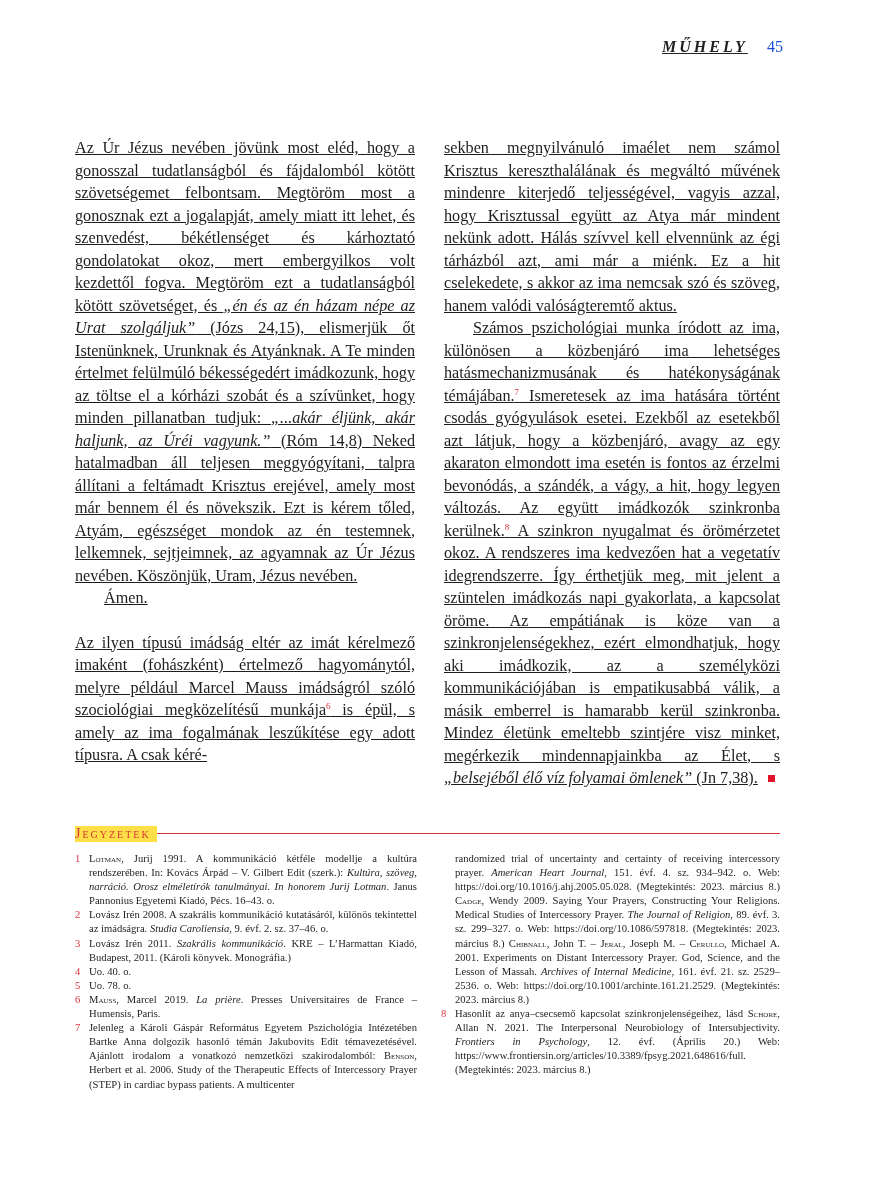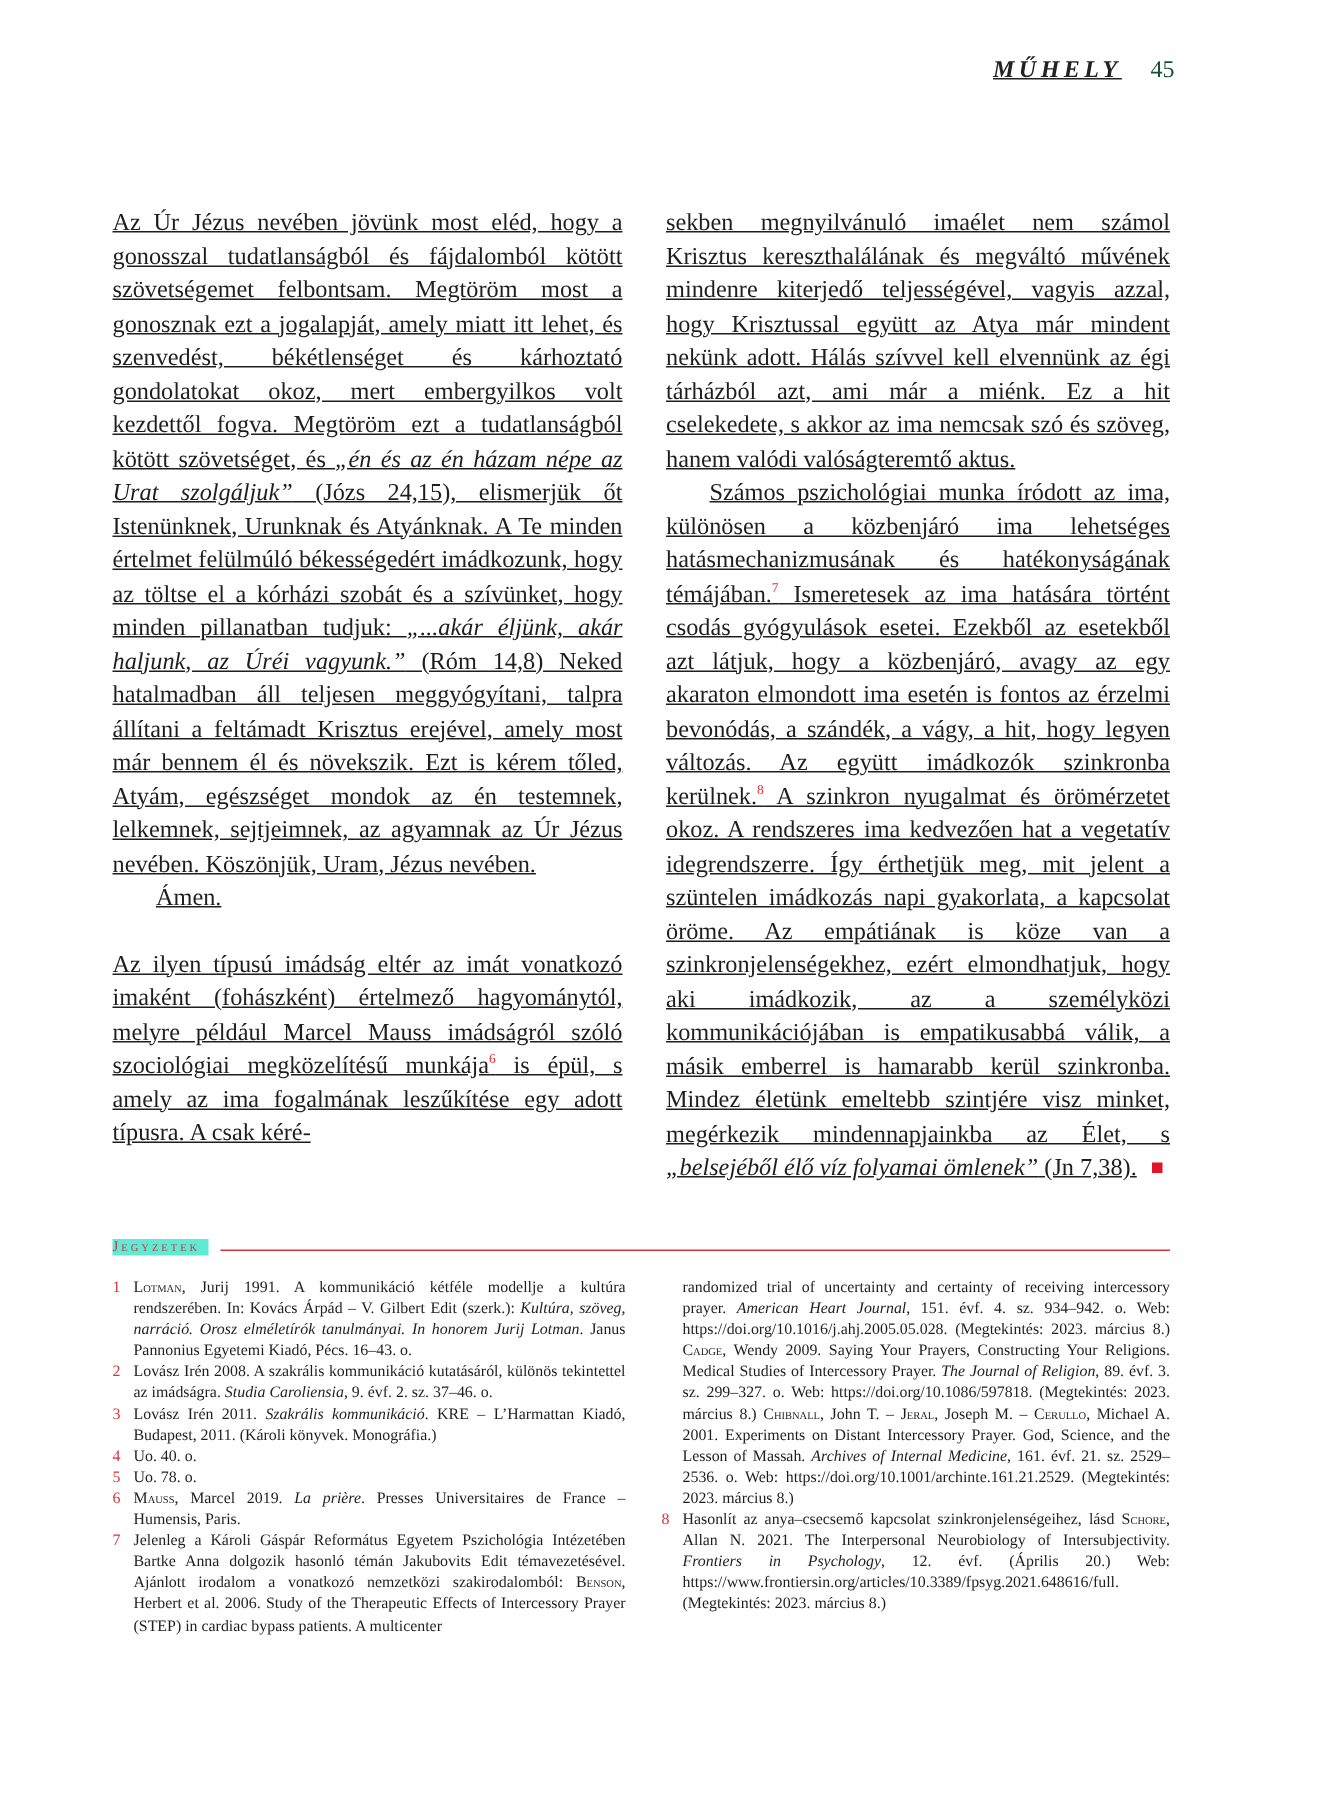--- a/index.html
+++ b/index.html
@@ -1,37 +1,37 @@
 <!DOCTYPE html>
 <html><head>
 <meta charset="utf-8">
 <style>
   html, body { margin:0; padding:0; background:#ffffff; }
   body { width:880px; height:1200px; position:relative; overflow:hidden; color:#1e1e1e;
          font-family:"DejaVu Serif", "Liberation Serif", serif; }
   .running-head { position:absolute; top:38px; left:0; width:880px; height:24px; }
   .rh-section { position:absolute; left:662px; top:0; font-family:"Liberation Serif", serif;
                 font-style:italic; font-weight:bold; font-size:16px; letter-spacing:3px; color:#222;text-decoration:underline; }
-  .rh-page { position:absolute; left:767px; top:0; font-family:"Liberation Serif", serif; font-size:16px; color:#14532d; }
+  .rh-page { position:absolute; left:767px; top:0; font-family:"Liberation Serif", serif; font-size:16px; color:#1d4ed8; }
 
   .col { position:absolute; top:137px; width:340px; font-family:"Liberation Serif", serif;
          font-size:16.2px; line-height:22.5px; text-align:justify; hyphens:manual; }
   .col-left { left:75px; }
   .col-right { left:444px; width:336px; }
   .col p { margin:0;text-decoration:underline; }
   .heading { font-family:"DejaVu Sans", sans-serif; font-weight:bold; font-size:15px; line-height:22.5px; margin:0; }
   .indent { text-indent:29px; }
   .gap { height:22px; }
   em { font-style:italic; }
   sup.fn { color:#e0313a; font-size:9px; vertical-align:super; line-height:0; }
   .end-mark { display:inline-block; width:7px; height:7px; background:#e0152b; margin-left:10px; vertical-align:1px; }
 
   .notes-head { position:absolute; top:826px; left:75px; width:705px; height:14px; }
-  .notes-label { position:absolute; left:0; top:0; font-family:"Liberation Serif", serif; font-size:10px;
-                 letter-spacing:2px; color:#d6333c; font-variant:small-caps; background:#5eead4; padding-right:6px; }
+  .notes-label { position:absolute; left:0; top:0; font-family:"Liberation Serif", serif; font-size:14px;
+                 letter-spacing:2px; color:#d6333c; font-variant:small-caps; background:#fde047; padding-right:6px; }
   .notes-rule { position:absolute; left:72px; right:0; top:7px; height:1px; background:#d6333c; }
 
   .notes { position:absolute; top:852px; font-family:"Liberation Serif", serif; font-size:10.6px; line-height:14.1px; text-align:justify; color:#1e1e1e; }
   .notes-left { left:75px; width:342px; }
   .notes-right { left:455px; width:325px; top:852px; }
   .note { position:relative; padding-left:14px; margin:0; }
   .note-num { position:absolute; left:0; top:0; color:#d6333c; }
   .sc { font-variant:small-caps;margin-top:42px; }
 </style>
 </head>
@@ -39,21 +39,21 @@
 
 <div class="running-head">
   <span class="rh-section">MŰHELY</span>
   <span class="rh-page">45</span>
 </div>
 
 <div class="col col-left">
   <p><span>Az Úr Jézus nevében jövünk most eléd, hogy a gonosszal tudatlanságból és fájdalomból kötött szövetségemet felbontsam. Megtöröm most a gonosznak ezt a jogalapját, amely miatt itt lehet, és szenvedést, békétlenséget és kárhoztató gondolatokat okoz, mert embergyilkos volt kezdettől fogva. Megtöröm ezt a tudatlanságból kötött szövetséget, és </span><em>„én és az én házam népe az Urat szolgáljuk”</em><span> (Józs 24,15), elismerjük őt Istenünknek, Urunknak és Atyánknak. A Te minden értelmet felülmúló békességedért imádkozunk, hogy az töltse el a kórházi szobát és a szívünket, hogy minden pillanatban tudjuk: </span><em>„...akár éljünk, akár haljunk, az Úréi vagyunk.”</em><span> (Róm 14,8) Neked hatalmadban áll teljesen meggyógyítani, talpra állítani a feltámadt Krisztus erejével, amely most már bennem él és növekszik. Ezt is kérem tőled, Atyám, egészséget mondok az én testemnek, lelkemnek, sejtjeimnek, az agyamnak az Úr Jézus nevében. Köszönjük, Uram, Jézus nevében.</span></p>
   <p class="indent">Ámen.</p>
   <div class="gap"></div>
-  <p><span>Az ilyen típusú imádság eltér az imát vonatkozó imaként (fohászként) értelmező hagyománytól, melyre például Marcel Mauss imádságról szóló szociológiai megközelítésű munkája</span><sup class="fn">6</sup><span id="para-a-2"> is épül, s amely az ima fogalmának leszűkítése egy adott típusra. A csak kéré-</span></p>
+  <p><span>Az ilyen típusú imádság eltér az imát kérelmező imaként (fohászként) értelmező hagyománytól, melyre például Marcel Mauss imádságról szóló szociológiai megközelítésű munkája</span><sup class="fn">6</sup><span id="para-a-2"> is épül, s amely az ima fogalmának leszűkítése egy adott típusra. A csak kéré-</span></p>
 </div>
 
 <div class="col col-right">
     <p>sekben megnyilvánuló imaélet nem számol Krisztus kereszthalálának és megváltó művének mindenre kiterjedő teljességével, vagyis azzal, hogy Krisztussal együtt az Atya már mindent nekünk adott. Hálás szívvel kell elvennünk az égi tárházból azt, ami már a miénk. Ez a hit cselekedete, s akkor az ima nemcsak szó és szöveg, hanem valódi valóságteremtő aktus.</p>
   <p class="indent"><span>Számos pszichológiai munka íródott az ima, különösen a közbenjáró ima lehetséges hatásmechanizmusának és hatékonyságának témájában.</span><sup class="fn">7</sup><span> Ismeretesek az ima hatására történt csodás gyógyulások esetei. Ezekből az esetekből azt látjuk, hogy a közbenjáró, avagy az egy akaraton elmondott ima esetén is fontos az érzelmi bevonódás, a szándék, a vágy, a hit, hogy legyen változás. Az együtt imádkozók szinkronba kerülnek.</span><sup class="fn">8</sup><span> A szinkron nyugalmat és örömérzetet okoz. A rendszeres ima kedvezően hat a vegetatív idegrendszerre. Így érthetjük meg, mit jelent a szüntelen imádkozás napi gyakorlata, a kapcsolat öröme. Az empátiának is köze van a szinkronjelenségekhez, ezért elmondhatjuk, hogy aki imádkozik, az a személyközi kommunikációjában is empatikusabbá válik, a másik emberrel is hamarabb kerül szinkronba. Mindez életünk emeltebb szintjére visz minket, megérkezik mindennapjainkba az Élet, s </span><em>„belsejéből élő víz folyamai ömlenek”</em><span> (Jn 7,38).</span><span class="end-mark"></span></p>
 </div>
 
 <div class="notes-head">
   <div class="notes-rule"></div>
   <span class="notes-label">Jegyzetek</span>

